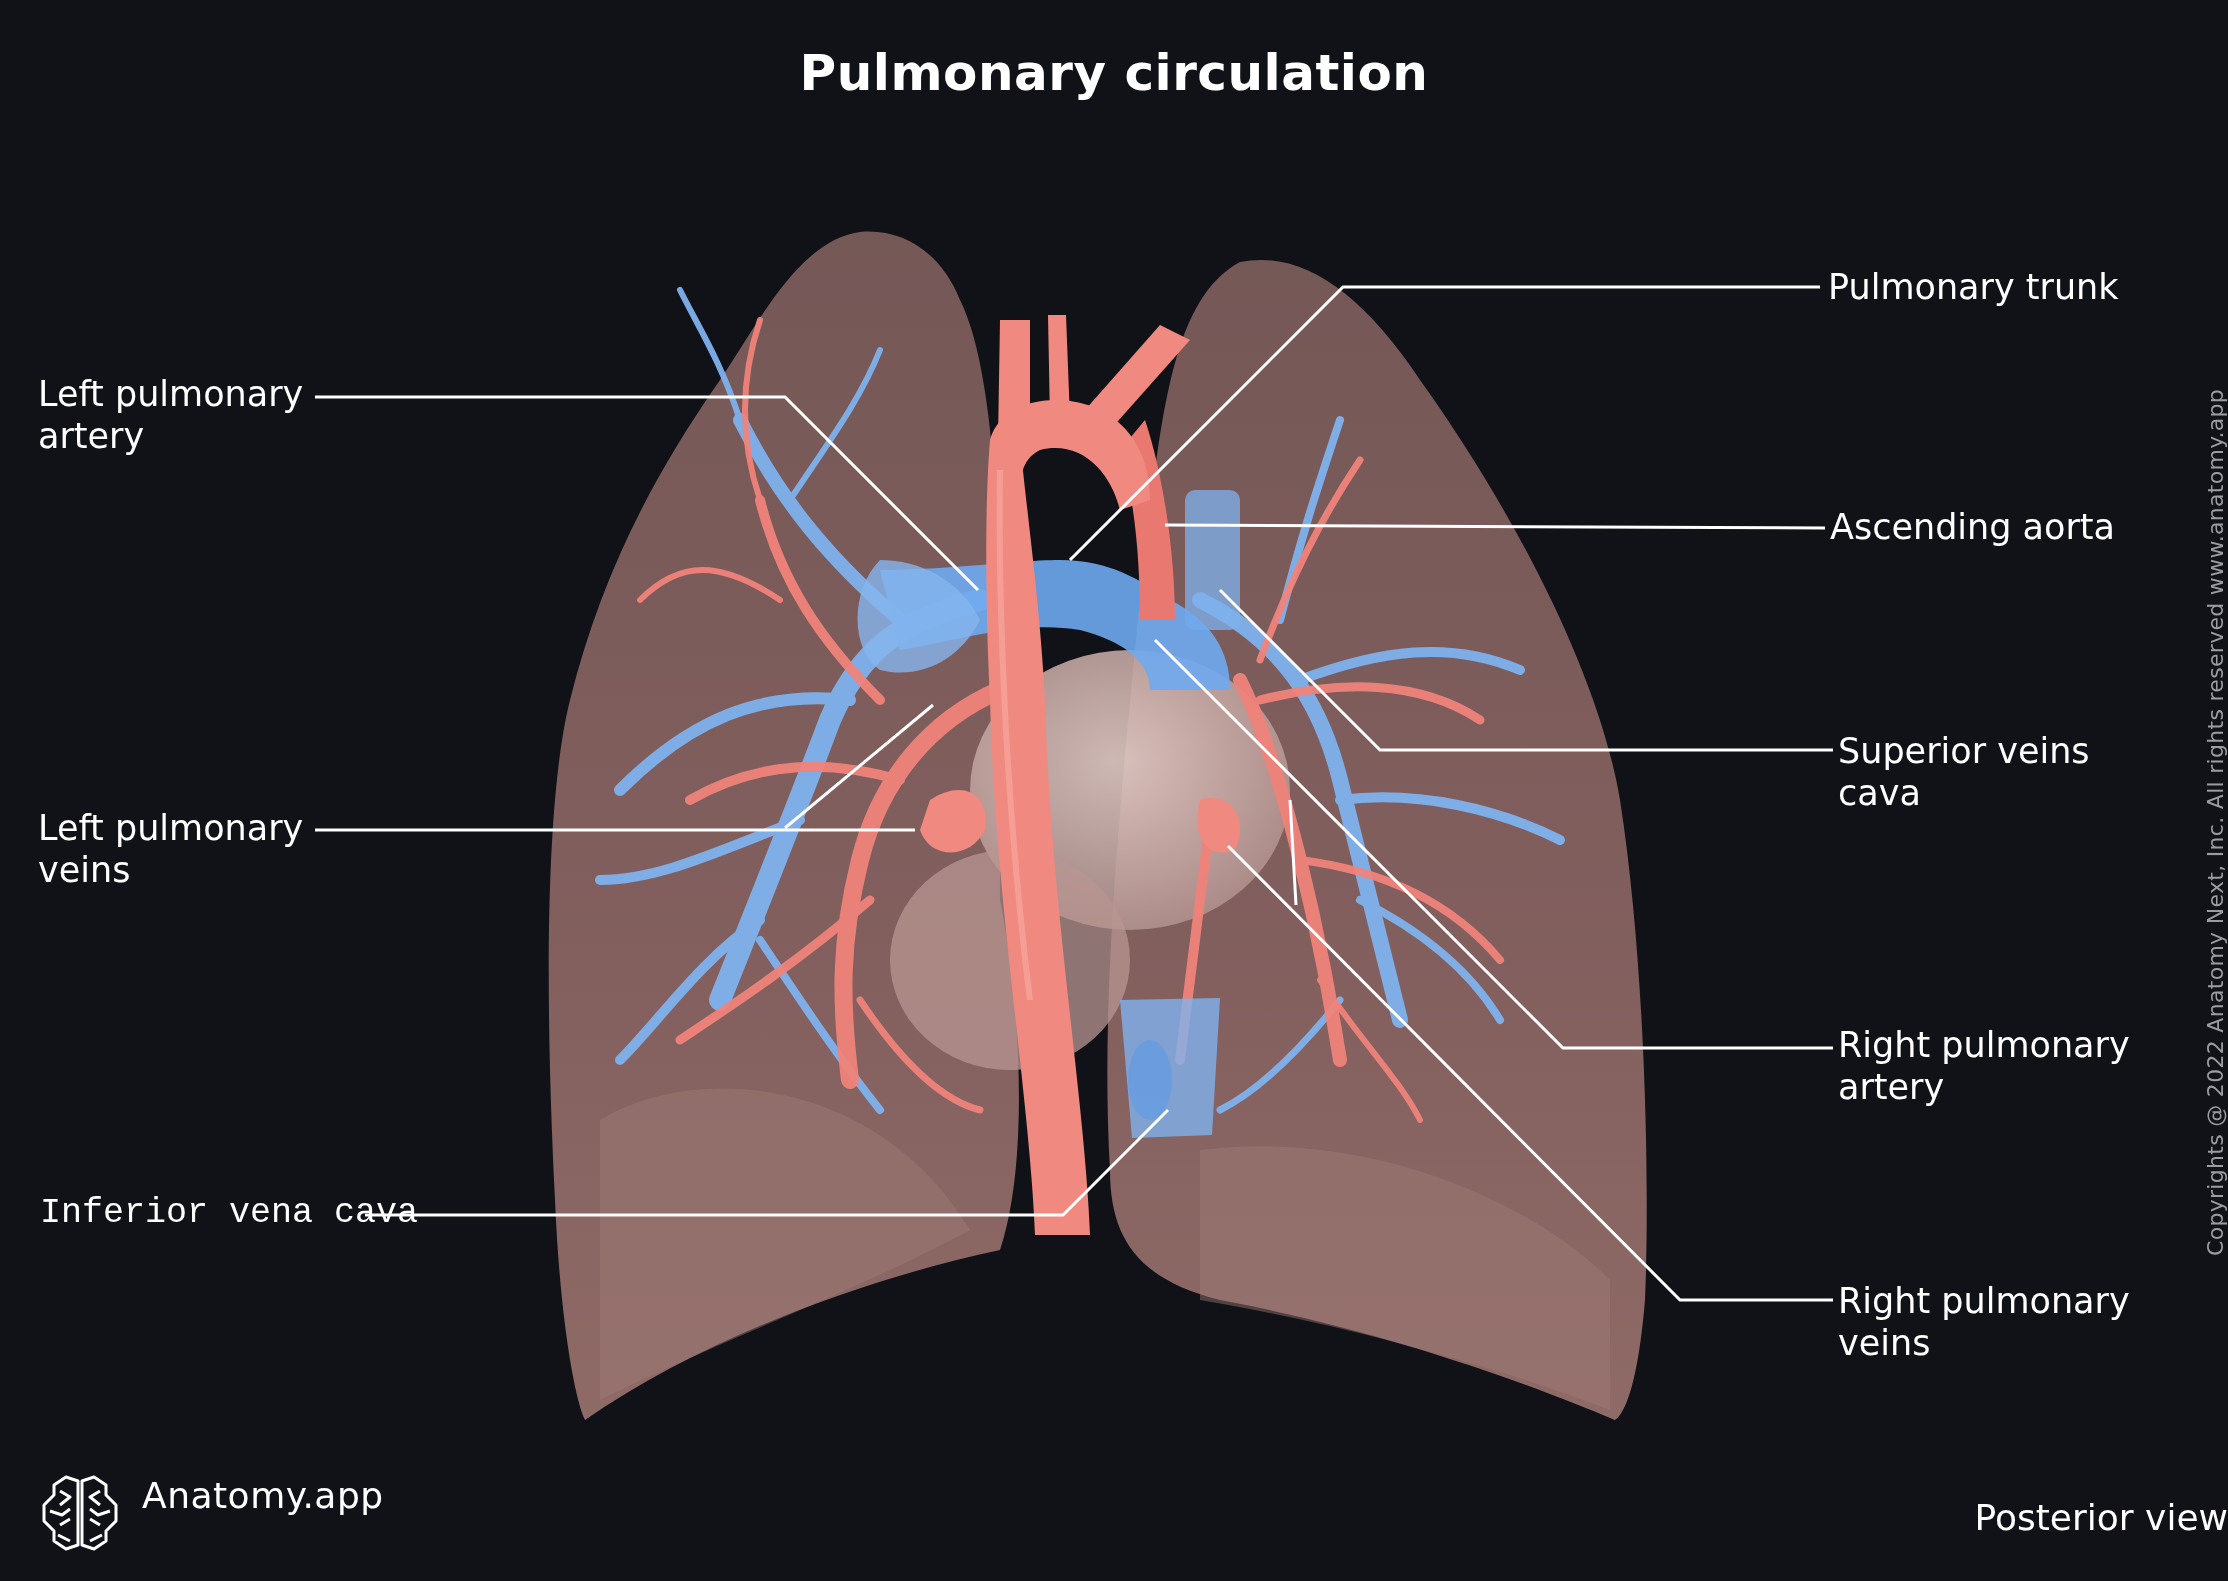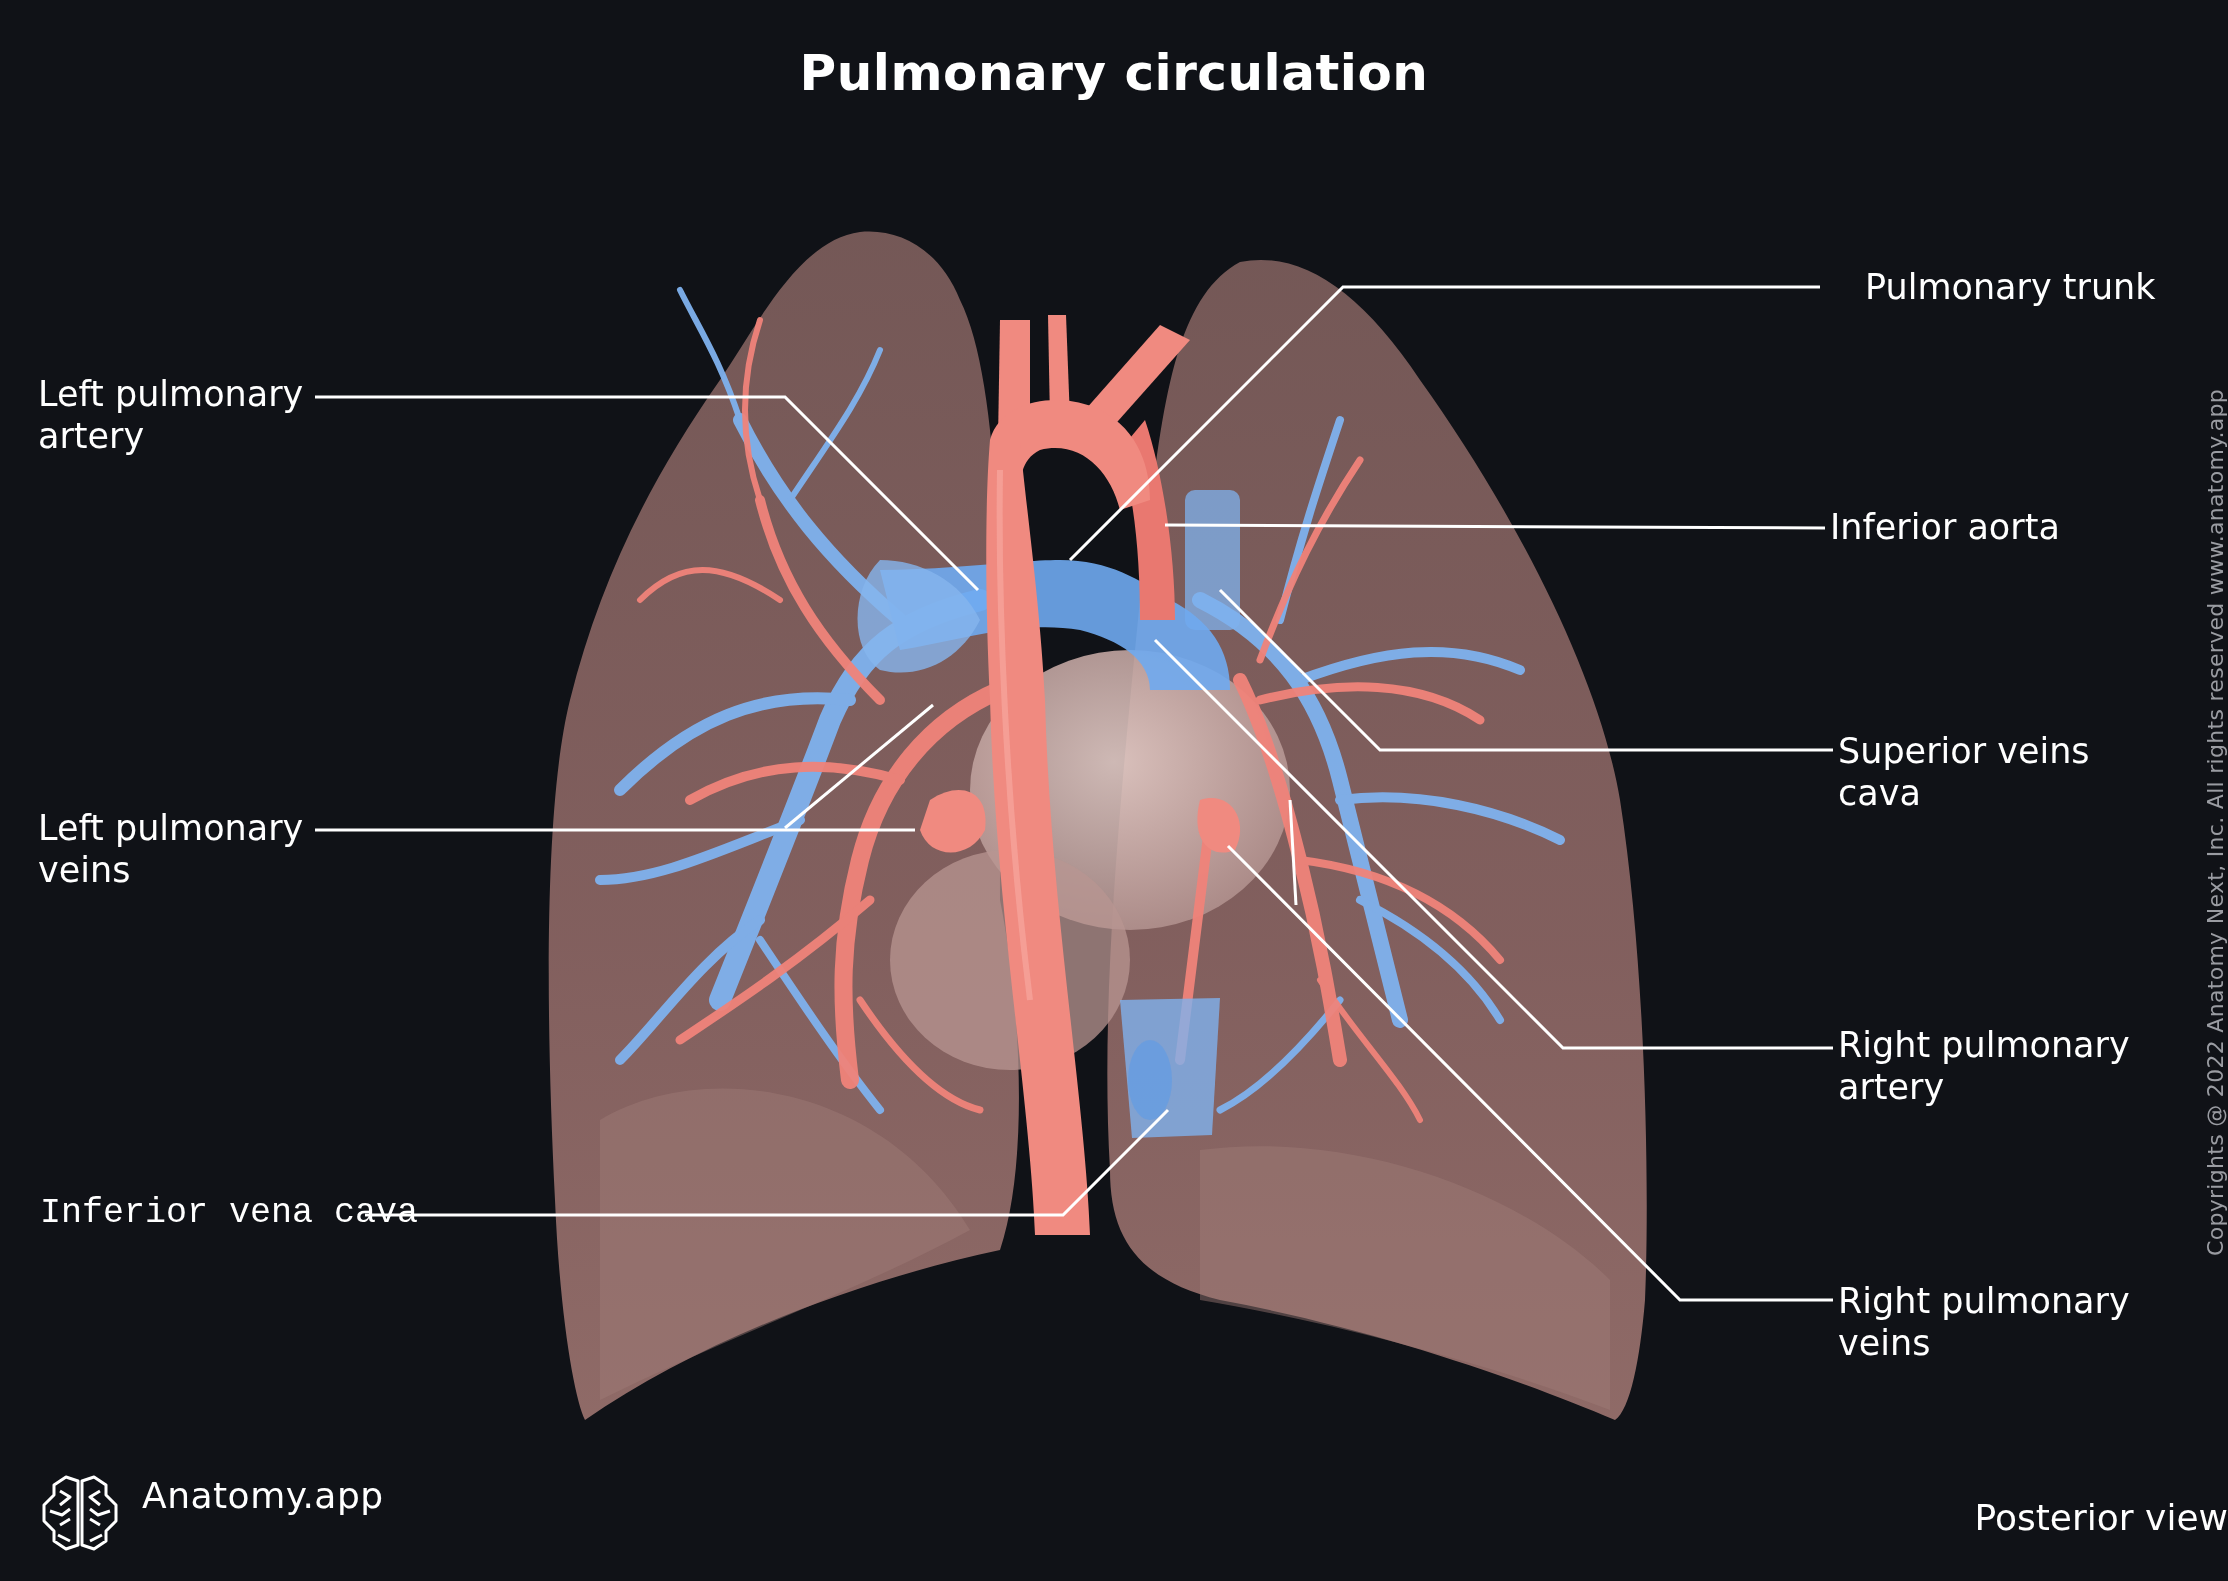--- a/index.html
+++ b/index.html
@@ -148,25 +148,25 @@
   <span class="line2">artery</span>
 </div>
 <div class="label" style="left:38px; top:807px;">
   <span>Left pulmonary</span>
   <span class="line2">veins</span>
 </div>
 <div class="label" style="left:40px; top:1192px;font-family:Liberation Mono, monospace;">
   <span>Inferior vena cava</span>
 </div>
 
-<div class="label" style="left:1828px; top:266px;margin-left:37px;">
+<div class="label" style="left:1828px; top:266px;">
   <span>Pulmonary trunk</span>
 </div>
 <div class="label" style="left:1830px; top:506px;">
-  <span>Inferior aorta</span>
+  <span>Ascending aorta</span>
 </div>
 <div class="label" style="left:1838px; top:730px;">
   <span>Superior veins</span>
   <span class="line2">cava</span>
 </div>
 <div class="label" style="left:1838px; top:1024px;">
   <span>Right pulmonary</span>
   <span class="line2">artery</span>
 </div>
 <div class="label" style="left:1838px; top:1280px;">

